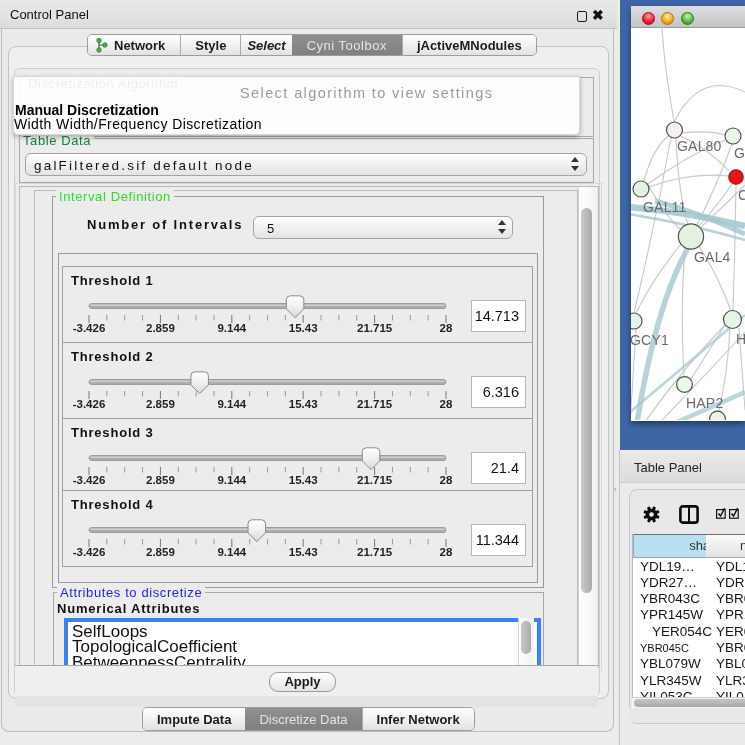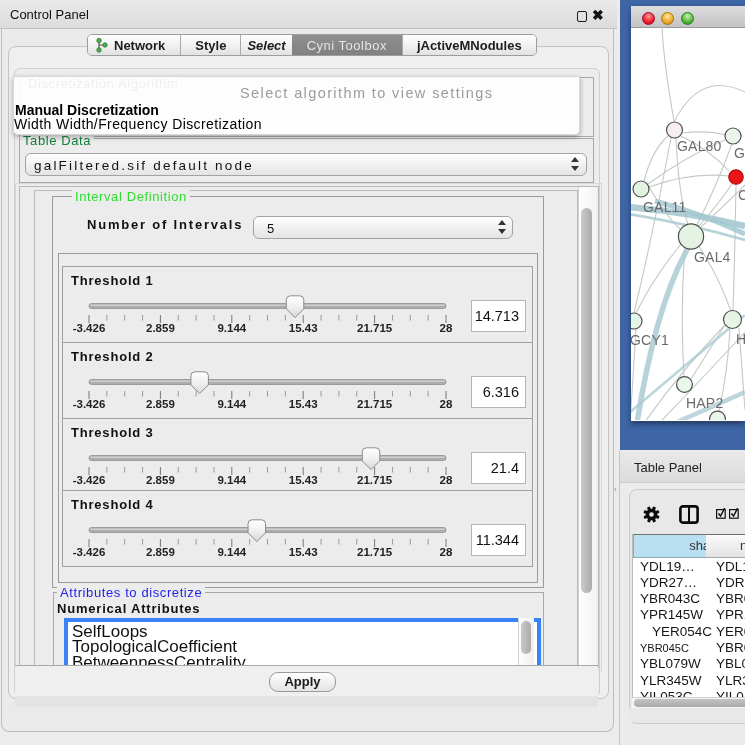--- a/index.html
+++ b/index.html
@@ -51,21 +51,21 @@
 
   <div class="abs" style="left:15px;top:183px;width:585px;height:486px;border:1px solid #d8d8d8;"></div>
   <div class="abs" style="left:19px;top:186px;width:578px;height:480px;border:1px solid #b8b8b8;background:#ececec;"></div>
 
   <div class="abs" style="left:578px;top:187px;width:18px;height:478px;background:linear-gradient(90deg,#ffffff,#f2f2f2);border-left:1px solid #d0d0d0;"></div>
   <div class="abs" style="left:581px;top:208px;width:11px;height:385px;background:linear-gradient(90deg,#c9c9c9,#ababab);border-radius:6px;"></div>
 
   <div class="abs" style="left:34px;top:190px;width:542px;height:476px;border:1px solid #bbbbbb;border-bottom:none;"></div>
 
   <div class="grp" style="left:52px;top:196px;width:490px;height:390px;border-color:#9a9a9a;"></div>
-  <div class="gtitle" style="left:72px;top:190px;color:#2ede2e;">Interval Definition</div>
+  <div class="gtitle" style="left:56px;top:190px;color:#2ede2e;">Interval Definition</div>
 
   <div class="abs" style="left:87px;top:217px;font-size:13px;font-weight:bold;letter-spacing:1.8px;color:#111;">Number of Intervals</div>
   <div class="abs aqua" style="left:253px;top:216px;width:258px;height:21px;border-radius:6px;"></div>
   <div class="abs" style="left:267px;top:221px;font-size:13px;color:#111;">5</div>
   <svg class="abs" style="left:497px;top:220px;" width="10" height="14" viewBox="0 0 10 14">
     <path d="M5 0 L9 5 L1 5 Z" fill="#333"></path>
       <path d="M5 14 L9 9 L1 9 Z" fill="#333"></path>
   </svg>
 
   <div class="grp" style="left:58px;top:253px;width:478px;height:328px;border-color:#9a9a9a;"></div>
@@ -227,20 +227,23 @@
     <div style="padding:2px 0 0 4px;line-height:15.3px;">SelfLoops<br>TopologicalCoefficient<br>BetweennessCentrality</div>
   </div>
   <div class="abs" style="left:518px;top:618px;width:15px;height:48px;background:linear-gradient(90deg,#fdfdfd,#efefef);border-left:1px solid #d0d0d0;"></div>
   <div class="abs" style="left:520.5px;top:621px;width:10px;height:33px;background:linear-gradient(90deg,#c9c9c9,#ababab);border-radius:5px;"></div>
 
   <div class="abs" style="left:15px;top:665px;width:583px;height:30px;background:#efefef;border-top:1px solid #a8a8a8;"></div>
   <div class="abs aqua" style="left:269px;top:672px;width:65px;height:18px;border-radius:9px;border-color:#9a9a9a;text-align:center;font-size:13px;font-weight:bold;color:#1b1b1b;line-height:18px;">Apply</div>
 
   <div class="abs" style="left:15px;top:696px;width:583px;height:11px;background:#e3e3e3;"></div>
 
+  <div class="abs" style="left:142px;top:707px;height:24px;white-space:nowrap;border:1px solid #9d9d9d;border-radius:5px;overflow:hidden;box-sizing:border-box;">
+    <span class="seg" style="padding:4px 14px 5px 14px;">Impute Data</span><span class="seg segsel" style="padding:4px 14px 5px 14px;">Discretize Data</span><span class="seg" style="border-left:1px solid #aaa;padding:4px 14px 5px 14px;">Infer Network</span>
+  </div>
 
   <div class="abs" style="left:13px;top:76px;width:565px;height:57px;background:rgba(255,255,255,0.9);border:1px solid #d8d8d8;border-radius:2px 2px 5px 5px;box-shadow:0 2px 5px rgba(0,0,0,0.3);"></div>
   <div class="abs" style="left:15px;top:101.5px;font-size:14px;font-weight:bold;color:#000;">Manual Discretization</div>
   <div class="abs" style="left:240px;top:85px;font-size:14.5px;letter-spacing:1.4px;color:#9b9b9b;">Select algorithm to view settings</div>
   <div class="abs" style="left:14px;top:115.5px;font-size:14px;letter-spacing:0.4px;color:#000;">Width Width/Frequency Discretization</div>
 
   <div class="abs" style="left:614px;top:485px;font-size:8px;color:#888;">›</div>
 
   <div class="abs" style="left:620px;top:0;width:125px;height:450px;background:#3e66a7;"></div>
 

